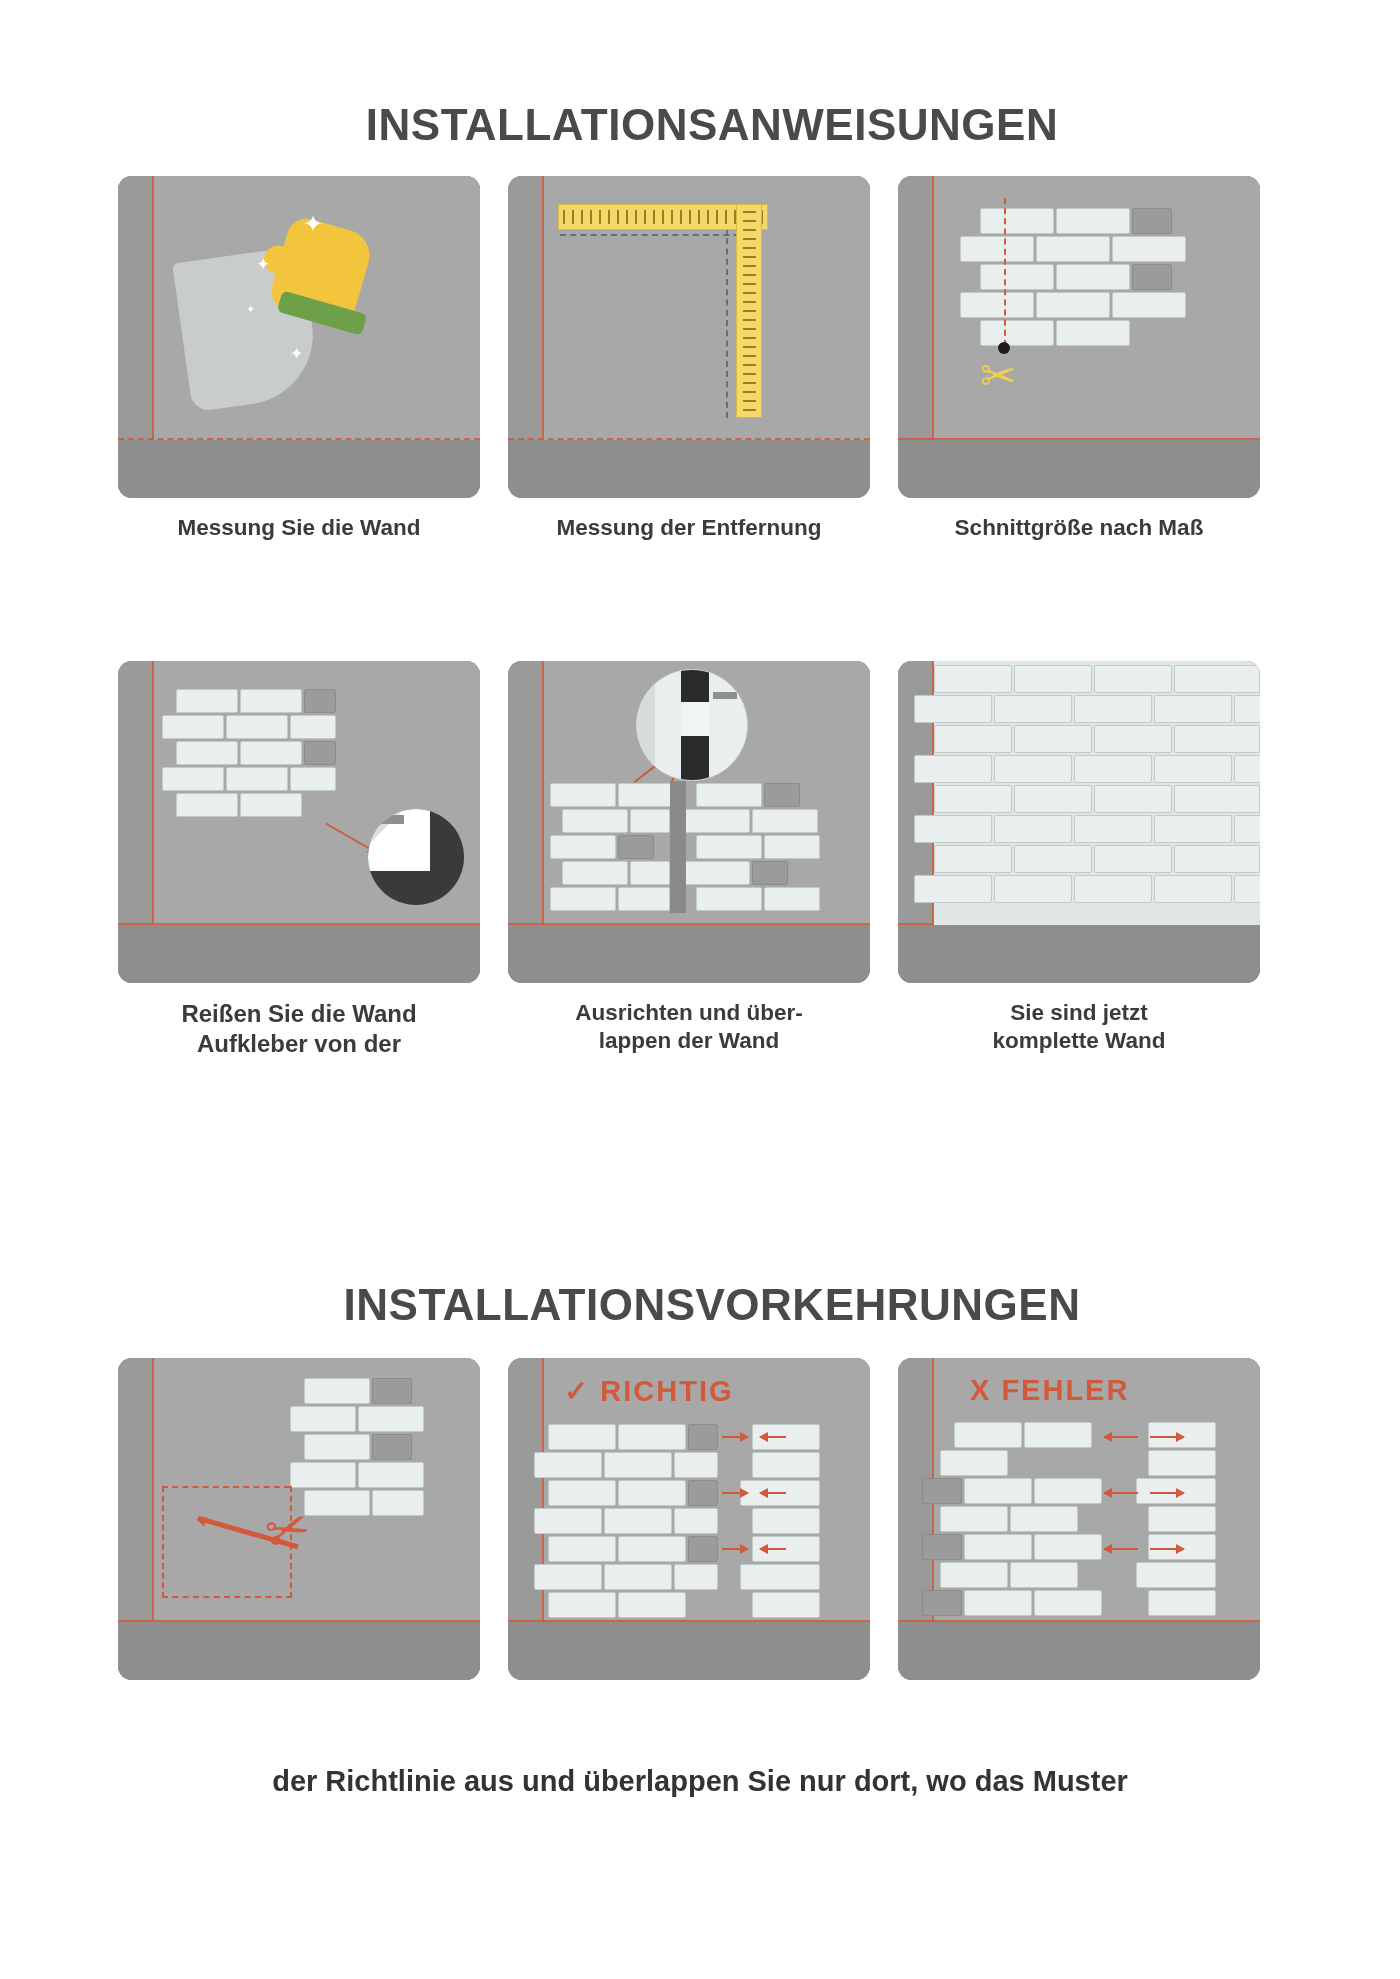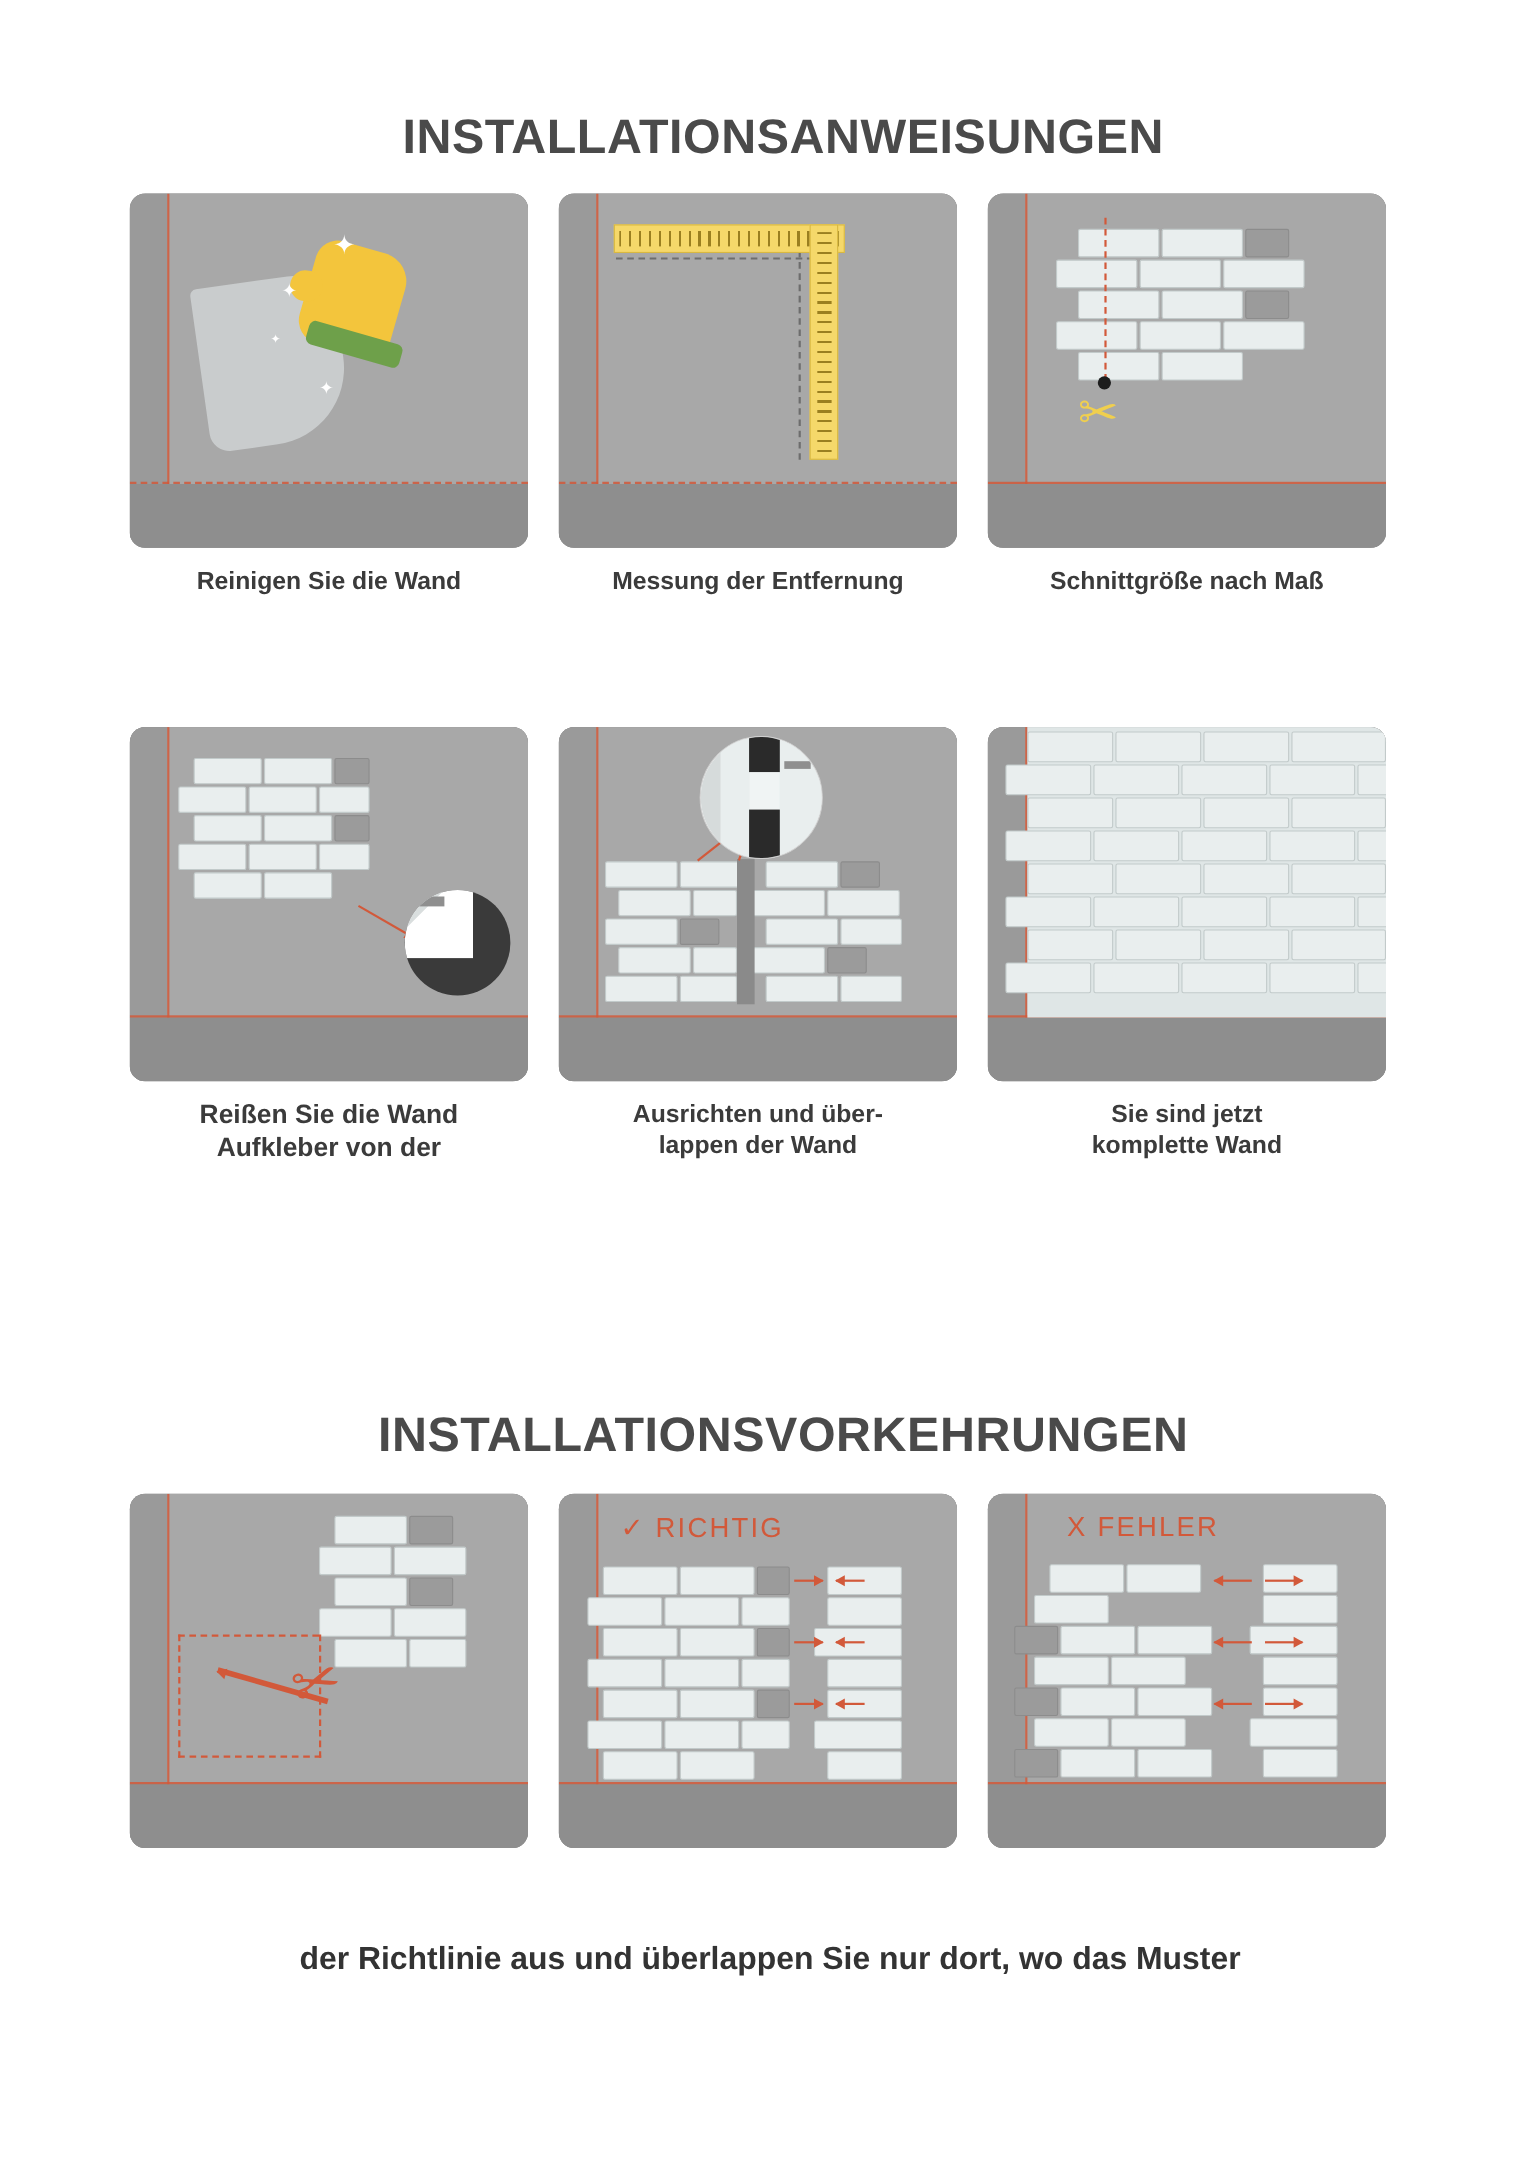--- a/index.html
+++ b/index.html
@@ -280,22 +280,22 @@
   }
   .arrow.left::after {
     right: auto; left: -1px;
     border-left: none;
     border-right: 9px solid #d2593a;
   }
 
   .label-ok, .label-bad {
     position: absolute;
     top: 16px;
-    font-size: 25px;
-    font-weight: normal;
+    font-size: 29px;
+    font-weight: bold;
     letter-spacing: 2px;
     color: #d2593a;
   }
   .label-ok { left: 56px; }
   .label-bad { left: 72px; }
   .scissor-glyph {
     position: absolute;
     font-size: 52px;
     color: #d2593a;
     line-height: 1;
@@ -321,21 +321,21 @@
           <div class="corner-diag"></div>
           <div class="cloth"></div>
           <div class="glove"></div>
           <div class="glove-band"></div>
           <span class="sparkle" style="left:185px;top:36px;font-size:24px;">✦</span>
           <span class="sparkle" style="left:138px;top:80px;font-size:17px;">✦</span>
           <span class="sparkle" style="left:172px;top:170px;font-size:16px;">✦</span>
           <span class="sparkle" style="left:128px;top:128px;font-size:11px;">✦</span>
         </div>
       </div>
-      <div class="caption">Reinigen Sie die Wand</div>
+      <div class="caption">Messung Sie die Wand</div>
     </div>
 
     <div class="cell">
       <div class="panel">
         <div class="scene">
           <div class="leftwall"></div>
           <div class="backwall"></div>
           <div class="floor"></div>
           <div class="edge-v"></div>
           <div class="edge-h dotted"></div>

